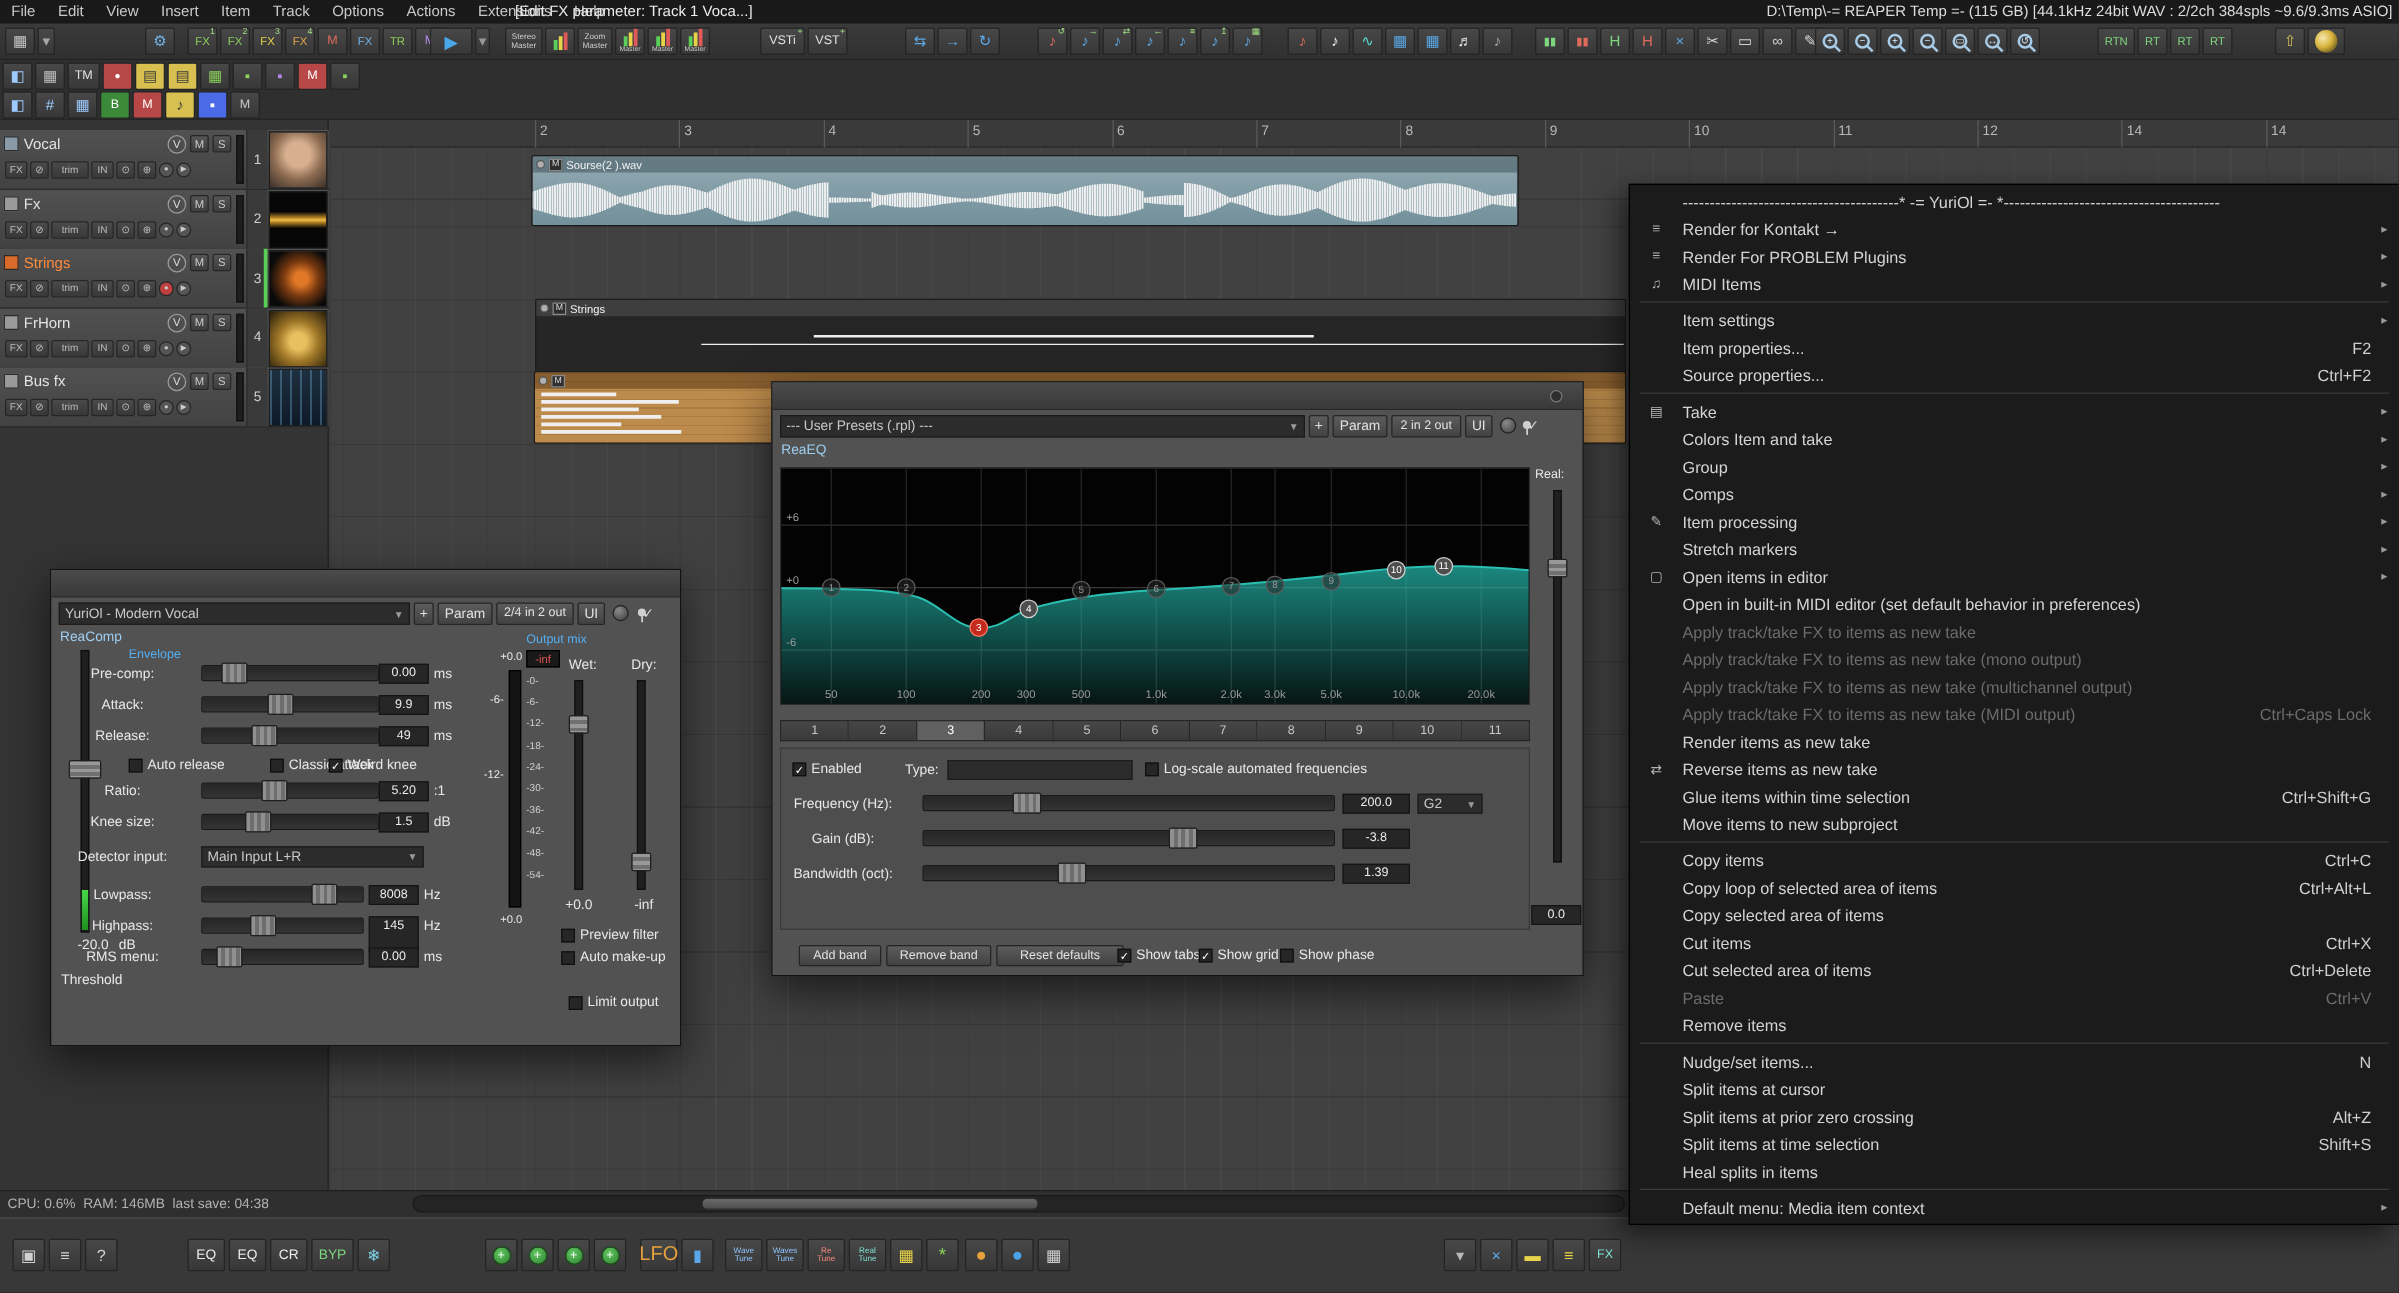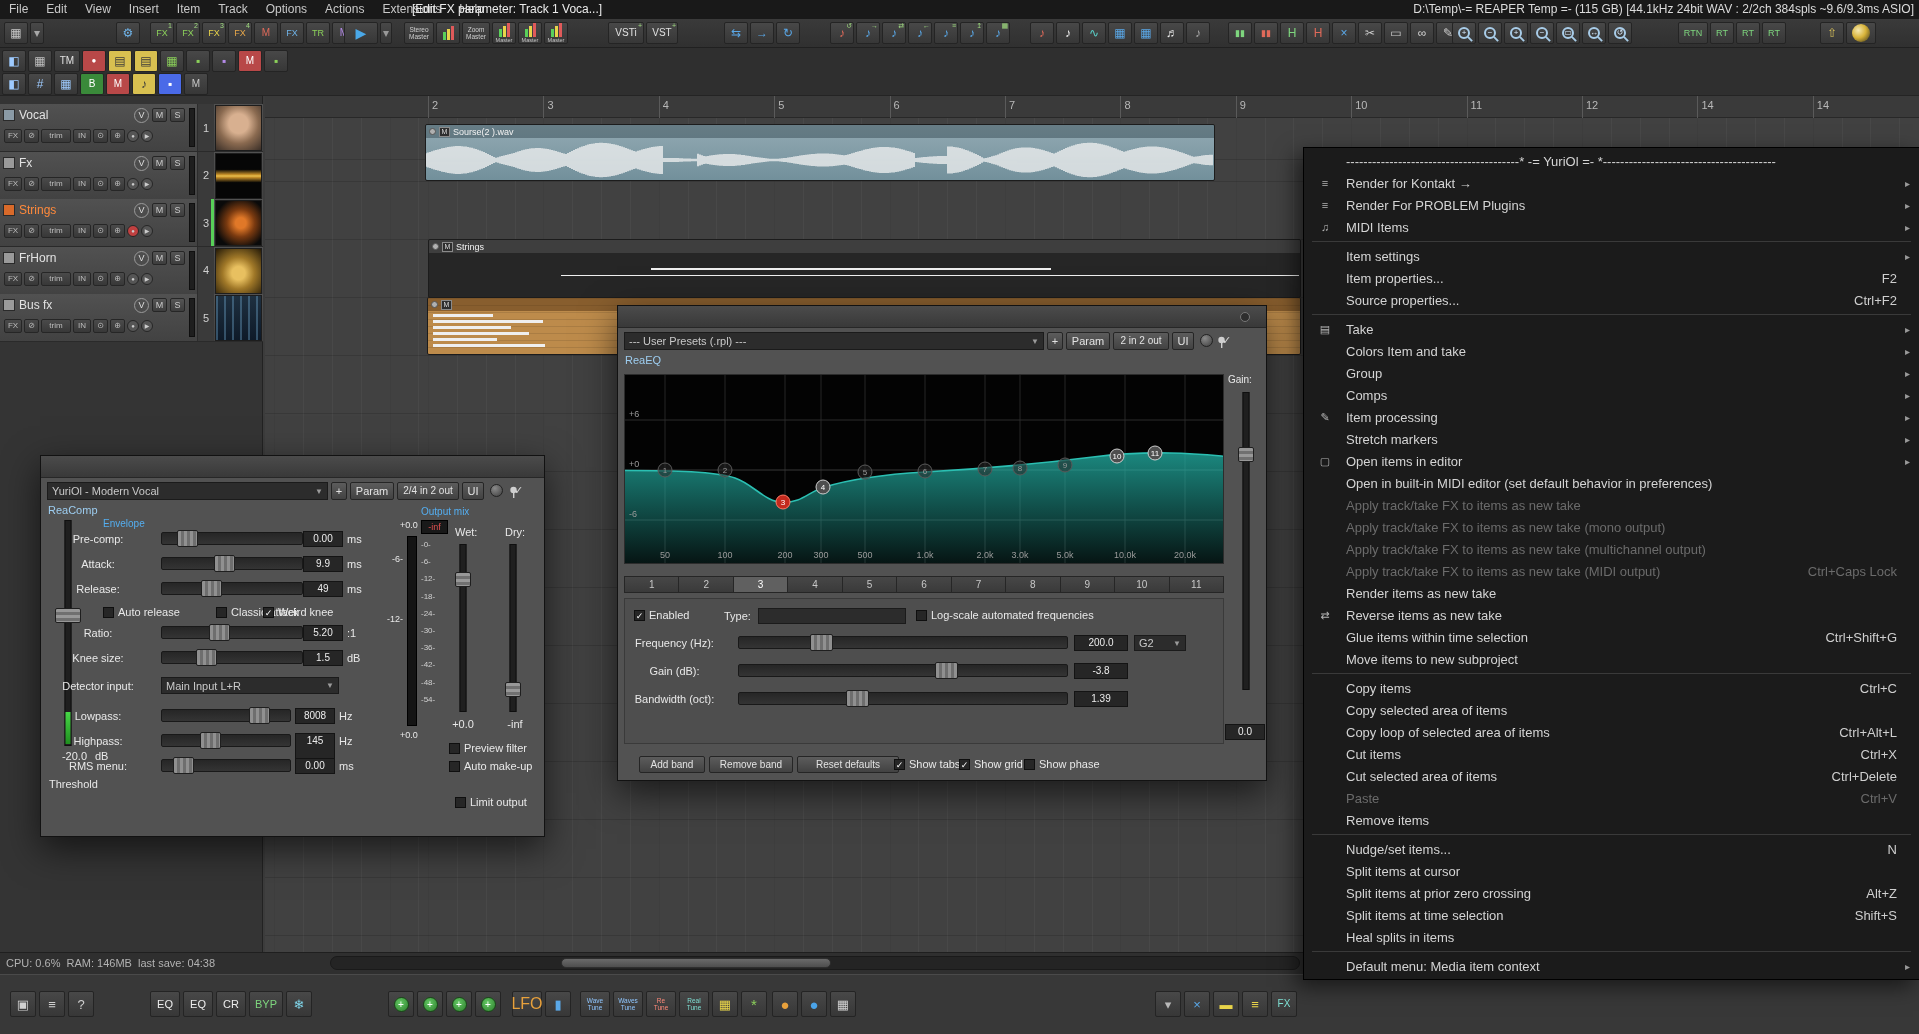--- a/index.html
+++ b/index.html
@@ -900,21 +900,21 @@
         <div class="band on" style="left: 198px; top: 112px;">4</div>
         <div class="band off" style="left: 240px; top: 97px;">5</div>
         <div class="band off" style="left: 300px; top: 96px;">6</div>
         <div class="band off" style="left: 360px; top: 94px;">7</div>
         <div class="band off" style="left: 395px; top: 93px;">8</div>
         <div class="band off" style="left: 440px; top: 90px;">9</div>
         <div class="band on" style="left: 492px; top: 81px;">10</div>
         <div class="band on" style="left: 530px; top: 78px;">11</div>
       </div>
 
-    <div class="valtext" style="left:610px;top:68px;font-size:10px">Gain:</div>
+    <div class="valtext" style="left:610px;top:68px;font-size:10px">Real:</div>
     <div class="vfader" style="left:620px;top:86px;width:16px;height:298px">
       <div class="vgroove"></div>
         <div class="vthumb" style="top:55px"></div>
     </div>
     <div class="valbox" style="left:607px;top:418px;width:40px;height:16px">0.0</div>
 
     <div id="eq-tabs">
         <div class="eqtab">1</div>
         <div class="eqtab">2</div>
         <div class="eqtab active">3</div>
@@ -1111,29 +1111,29 @@
       <div class="cm-sep"></div>
       <div class="cm-item">
         <span class="cm-ic"></span>
         <span class="cm-lb">Copy items</span>
         <span class="cm-sp"></span>
         <span class="cm-sc">Ctrl+C</span>
         <span class="cm-ar"></span>
       </div>
       <div class="cm-item">
         <span class="cm-ic"></span>
+        <span class="cm-lb">Copy loop of selected area of items</span>
+        <span class="cm-sp"></span>
+        <span class="cm-sc">Ctrl+Alt+L</span>
+        <span class="cm-ar"></span>
+      </div>
+      <div class="cm-item">
+        <span class="cm-ic"></span>
         <span class="cm-lb">Copy selected area of items</span>
         <span class="cm-sp"></span>
-        <span class="cm-ar"></span>
-      </div>
-      <div class="cm-item">
-        <span class="cm-ic"></span>
-        <span class="cm-lb">Copy loop of selected area of items</span>
-        <span class="cm-sp"></span>
-        <span class="cm-sc">Ctrl+Alt+L</span>
         <span class="cm-ar"></span>
       </div>
       <div class="cm-item">
         <span class="cm-ic"></span>
         <span class="cm-lb">Cut items</span>
         <span class="cm-sp"></span>
         <span class="cm-sc">Ctrl+X</span>
         <span class="cm-ar"></span>
       </div>
       <div class="cm-item">

